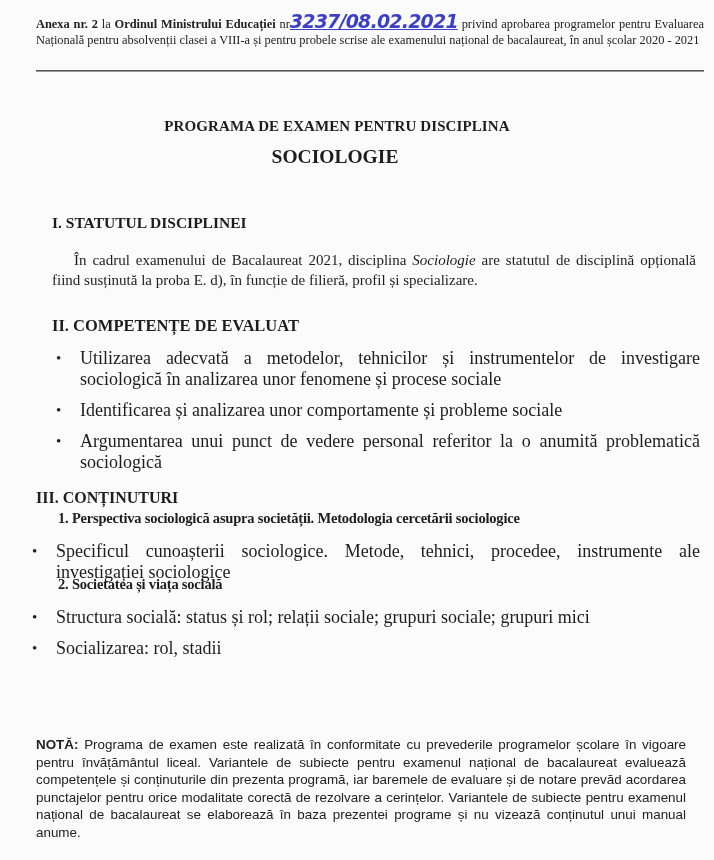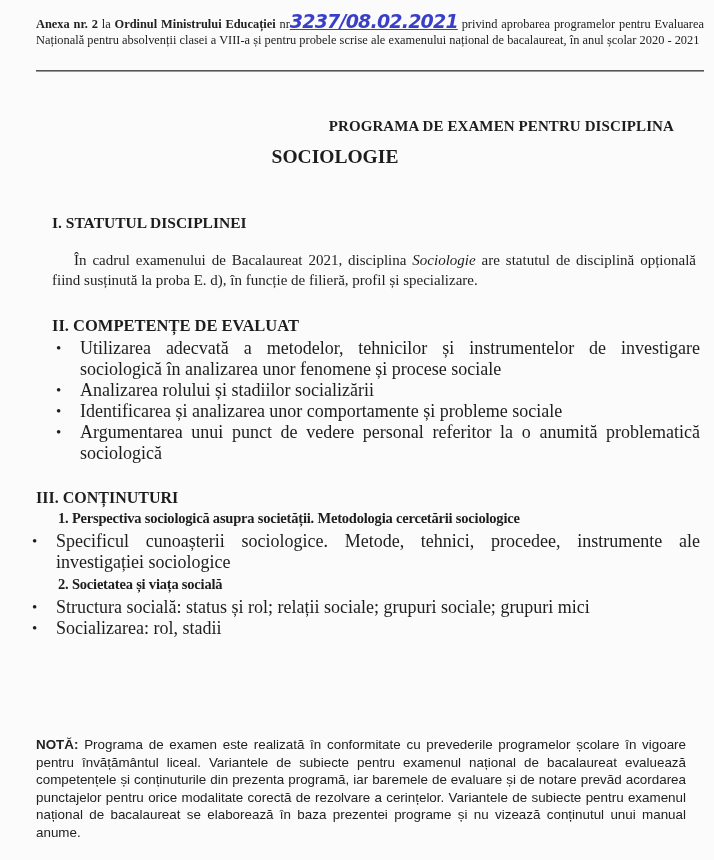--- a/index.html
+++ b/index.html
@@ -19,41 +19,41 @@
       font-family: "DejaVu Sans", sans-serif; font-style: italic;
       color: #3a3fc8; font-size: 19px; text-decoration: underline;
       letter-spacing: -0.8px; font-weight: bold;
     }
     .rule {
       position: absolute; left: 36px; top: 70px; width: 668px; height: 1px;
       background: #555; box-shadow: 0 1px 0 #999;
     }
     .title1 {
       position: absolute; left: 0; top: 118px; width: 714px;
-      text-align: right; font-weight: bold; font-size: 15px; letter-spacing: 0.1px;
+      text-align: center; font-weight: bold; font-size: 15px; letter-spacing: 0.1px;
       padding-right: 40px; box-sizing: border-box;
     }
     .title2 {
       position: absolute; left: 0; top: 146px; width: 714px;
       text-align: center; font-weight: bold; font-size: 19.5px;
       padding-right: 44px; box-sizing: border-box;
     }
     .h-sec {
       position: absolute; font-weight: bold; font-size: 15.5px;
     }
     .para {
       position: absolute; left: 52px; top: 238px; width: 644px;
       font-size: 15px; line-height: 20px; text-align: justify; margin-top: 12px;
     }
     .para .indent { padding-left: 22px; }
     ul.bul {
       position: absolute; margin: 0; padding: 0; list-style: none;
       font-size: 18px; line-height: 21px;
     }
-    ul.bul li { position: relative; padding-left: 28px; text-align: justify; }
+    ul.bul li { position: relative; padding-left: 28px; text-align: justify; margin-top: 10px; }
     ul.bul li::before {
       content: "•"; position: absolute; left: 4px; top: 0; font-size: 15px;
     }
     .sub {
       position: absolute; font-weight: bold; font-size: 14.5px; letter-spacing: -0.2px;
     }
     .nota {
       position: absolute; left: 36px; top: 708px; width: 650px;
       font-family: "Liberation Sans", sans-serif; font-size: 13.4px; line-height: 17.5px;
       text-align: justify; color: #222; margin-top: 28px;
@@ -70,21 +70,20 @@
 
 <div class="title1">PROGRAMA DE EXAMEN PENTRU DISCIPLINA</div>
 <div class="title2">SOCIOLOGIE</div>
 
 <div class="h-sec" style="left:52px; top:214px;">I. STATUTUL DISCIPLINEI</div>
 <div class="para"><span class="indent"></span><span>În cadrul examenului de Bacalaureat 2021, disciplina </span><i>Sociologie</i><span> are statutul de disciplină opțională fiind susținută la proba E. d), în funcție de filieră, profil și specializare.</span></div>
 
 <div class="h-sec" style="left:52px; top:316px; font-size:16.5px;">II. COMPETENȚE DE EVALUAT</div>
 <ul class="bul" style="left:52px; top:338px; width:648px;">
   <li>Utilizarea adecvată a metodelor, tehnicilor și instrumentelor de investigare sociologică în analizarea unor fenomene și procese sociale</li>
-  <li>Analizarea rolului și stadiilor socializării</li>
   <li>Identificarea și analizarea unor comportamente și probleme sociale</li>
   <li>Argumentarea unui punct de vedere personal referitor la o anumită problematică sociologică</li>
 </ul>
 
 <div class="h-sec" style="left:36px; top:489px; font-size:16px;">III. CONȚINUTURI</div>
 <div class="sub" style="left:58px; top:510px;">1. Perspectiva sociologică asupra societății. Metodologia cercetării sociologice</div>
 <ul class="bul" style="left:28px; top:531px; width:672px;">
   <li>Specificul cunoașterii sociologice. Metode, tehnici, procedee, instrumente ale investigației sociologice</li>
 </ul>
 <div class="sub" style="left:58px; top:576px;">2. Societatea și viața socială</div>

